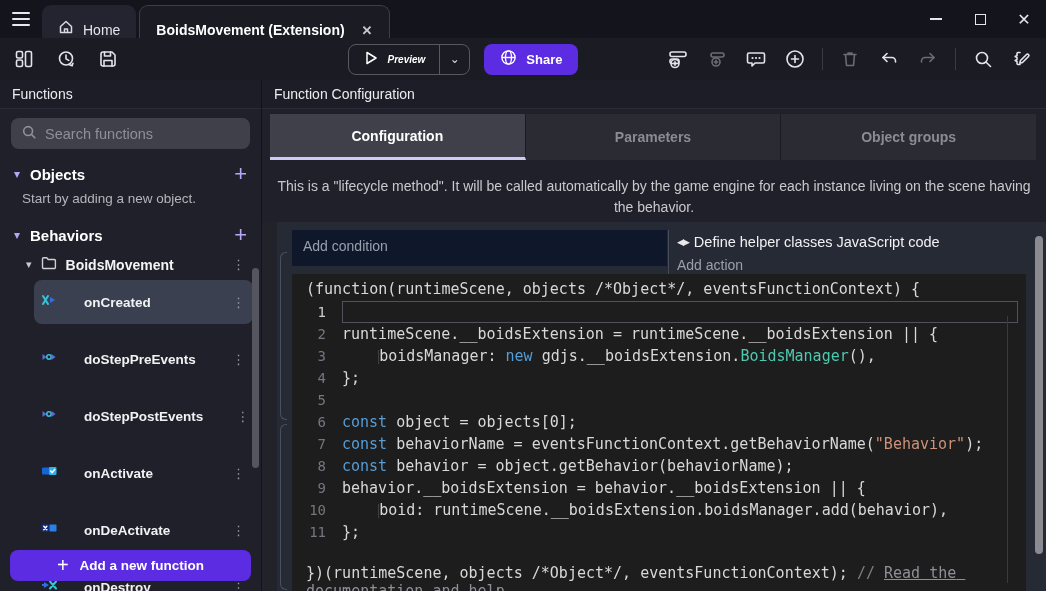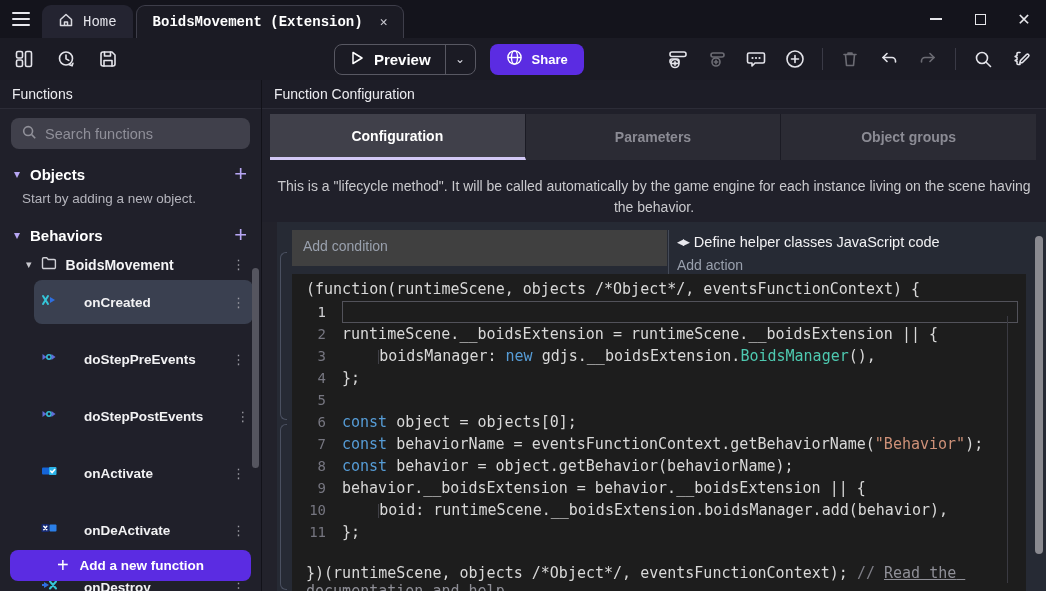--- a/index.html
+++ b/index.html
@@ -3,40 +3,40 @@
 <meta charset="utf-8">
 <style>
   * { box-sizing: border-box; margin: 0; padding: 0; }
   html,body { width:1046px; height:591px; overflow:hidden; background:#14141c;
     font-family:"Liberation Sans",sans-serif; color:#ececf0; }
 
   
   .titlebar { height:38px; display:flex; align-items:flex-end; background:#14141c; }
   .hamburger { align-self:center; width:42px; display:flex; flex-direction:column; gap:4px; align-items:center; cursor:pointer; }
   .hamburger i { display:block; width:18px; height:2px; background:#e8e8ee; border-radius:1px; }
-  .ttab { height:33px; display:flex; align-items:center; gap:9px; padding:0 16px; border-radius:9px 9px 0 0; font-size:14px;font-family:Liberation Mono, monospace; }
+  .ttab { height:33px; display:flex; align-items:flex-end; gap:9px; padding:0 16px; border-radius:9px 9px 0 0; font-size:14px; }
   .ttab.home { background:#242431; margin-right:3px; color:#e4e4ea; }
   .ttab.active { background:#1b1b24; border:1px solid #3e3e4a; border-bottom:none; font-weight:bold; color:#fff; }
   .ttab .closex { color:#c9c9d0; font-size:13px; margin-left:8px; cursor:pointer; }
   .winctl { margin-left:auto; align-self:center; display:flex; }
   .winbtn { width:44px; height:30px; display:flex; align-items:center; justify-content:center; color:#e6e6ea; cursor:pointer; }
   .minbar { width:12px; height:2px; background:#e6e6ea; }
   .maxbox { width:11px; height:11px; border:1.5px solid #e6e6ea; }
 
   
   .toolbar { height:42px; background:#1b1b24; display:flex; align-items:center; padding:0 12px; }
   .tb-left { display:flex; gap:18px; align-items:center; }
   .sp1 { flex:2.6; } .sp2 { flex:1; }
   .iconbtn { width:24px; height:24px; display:flex; align-items:center; justify-content:center; cursor:pointer; }
   .iconbtn svg { stroke:#e4e4ea; fill:none; stroke-width:1.6; stroke-linecap:round; stroke-linejoin:round; }
   .iconbtn.dim { opacity:.4; }
   .tb-right { display:flex; gap:15px; align-items:center; }
   .tb-div { width:1px; height:22px; background:#3a3a46; }
   .preview-btn { display:flex; align-items:center; height:31px; border:1px solid #585862; border-radius:8px; overflow:hidden; cursor:pointer; }
-  .preview-main { display:flex; align-items:center; gap:9px; padding:0 14px; font-weight:bold; font-size:15px; color:#fff; }
+  .preview-main { display:flex; align-items:center; gap:9px; padding:0 14px; font-weight:bold; font-size:10px; color:#fff;font-style:italic; }
   .preview-arrow { width:30px; height:100%; display:flex; align-items:center; justify-content:center; border-left:1px solid #585862; color:#d9d9e0; font-size:12px; }
   .share-btn { display:flex; align-items:center; gap:9px; height:31px; padding:0 16px; margin-left:14px; border-radius:8px; background:#5b2ce2; color:#fff; font-weight:bold; font-size:13px; cursor:pointer; }
   .share-btn svg { stroke:#fff; fill:none; stroke-width:1.5; }
 
   
   .content { display:flex; height:511px; }
 
   
   .sidebar { width:262px; background:#20202a; border-right:1px solid #121219; position:relative; }
   .panel-header { height:29px; display:flex; align-items:center; padding:0 12px; background:#1d1d27; border-bottom:1px solid #2c2c37; font-size:14px; color:#ececf0; }
@@ -66,21 +66,21 @@
   .tab-btn { flex:1; height:46px; display:flex; align-items:center; justify-content:center; background:#2b2b34; color:#8b8b94; font-weight:bold; font-size:14px; border-right:1px solid #1b1b24; cursor:pointer; }
   .tab-btn:last-child { border-right:none;text-align:right; }
   .tab-btn.active { background:#40404a; color:#fff; border-bottom:3px solid #d3c9f6; }
   .descr { margin:16px auto 0; max-width:770px; text-align:center; color:#c9c9cd; font-size:14px; line-height:1.5; }
 
   
   .event-sheet { position:absolute; left:0; right:0; top:142px; bottom:0; background:#262a34; overflow:hidden; }
   .left-strip { position:absolute; left:0; top:0; bottom:0; width:15px; background:#22222b; }
   .bracket { position:absolute; left:18px; width:7px; border:1px solid #4a5060; border-right:none; border-radius:6px 0 0 6px; }
   .bk1 { top:30px; height:168px; } .bk2 { top:202px; height:166px; }
-  .condition-box { position:absolute; left:30px; top:8px; width:375px; height:36px; background:#404040; color:#99a0ad; font-size:14px; padding:8px 11px; }
+  .condition-box { position:absolute; left:30px; top:8px; width:375px; height:36px; background:#0f172a; color:#99a0ad; font-size:14px; padding:8px 11px; }
   .action-col { position:absolute; left:406px; right:20px; top:8px; border-left:1px solid #454b58; padding-left:8px; }
   .action-title { display:flex; align-items:center; gap:5px; color:#f2f2f4; font-size:14.5px; height:24px; }
   .code-glyph { font-size:9px; letter-spacing:-1px; color:#e8e8ee; }
   .add-action { color:#99a0ad; font-size:14px; height:22px; display:flex; align-items:center; }
 
   
   .code-block { position:absolute; left:30px; right:20px; top:52px; bottom:0; background:#1d1d1d;
     font-family:"DejaVu Sans Mono",monospace; font-size:15px; color:#d8d8d8;padding-left:6px; }
   .code-header { padding:6px 8px 3px; white-space:pre; }
   .code-line { display:flex; height:22px; line-height:22px; }

